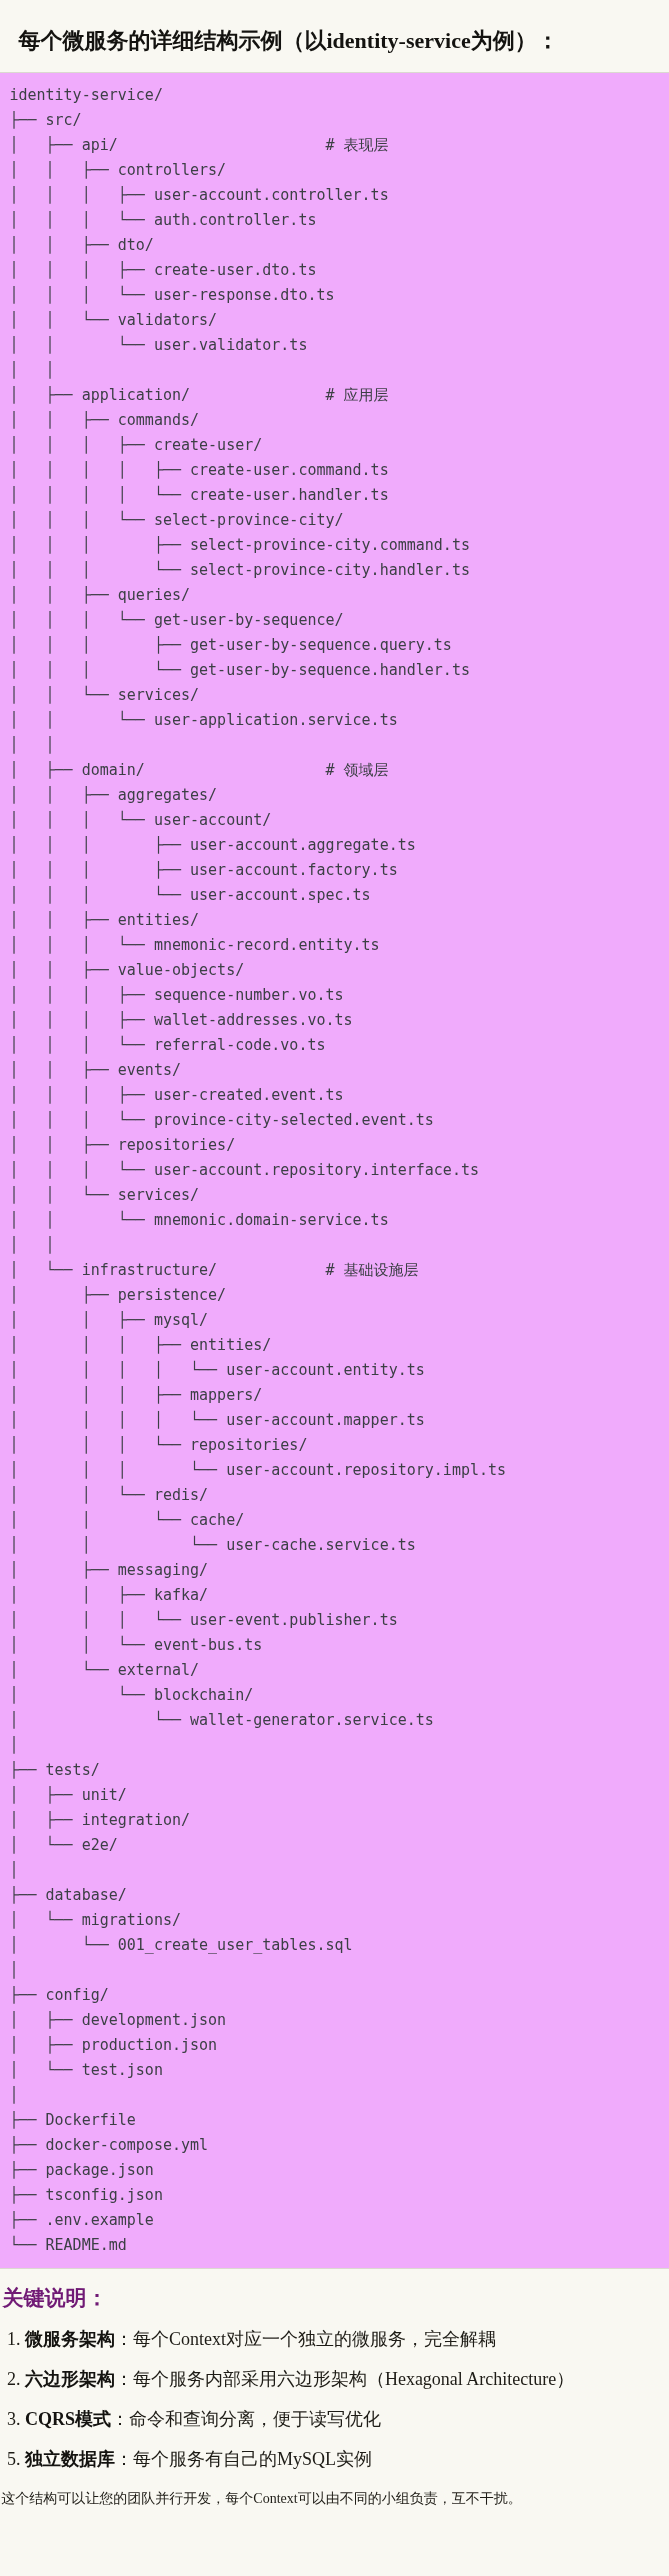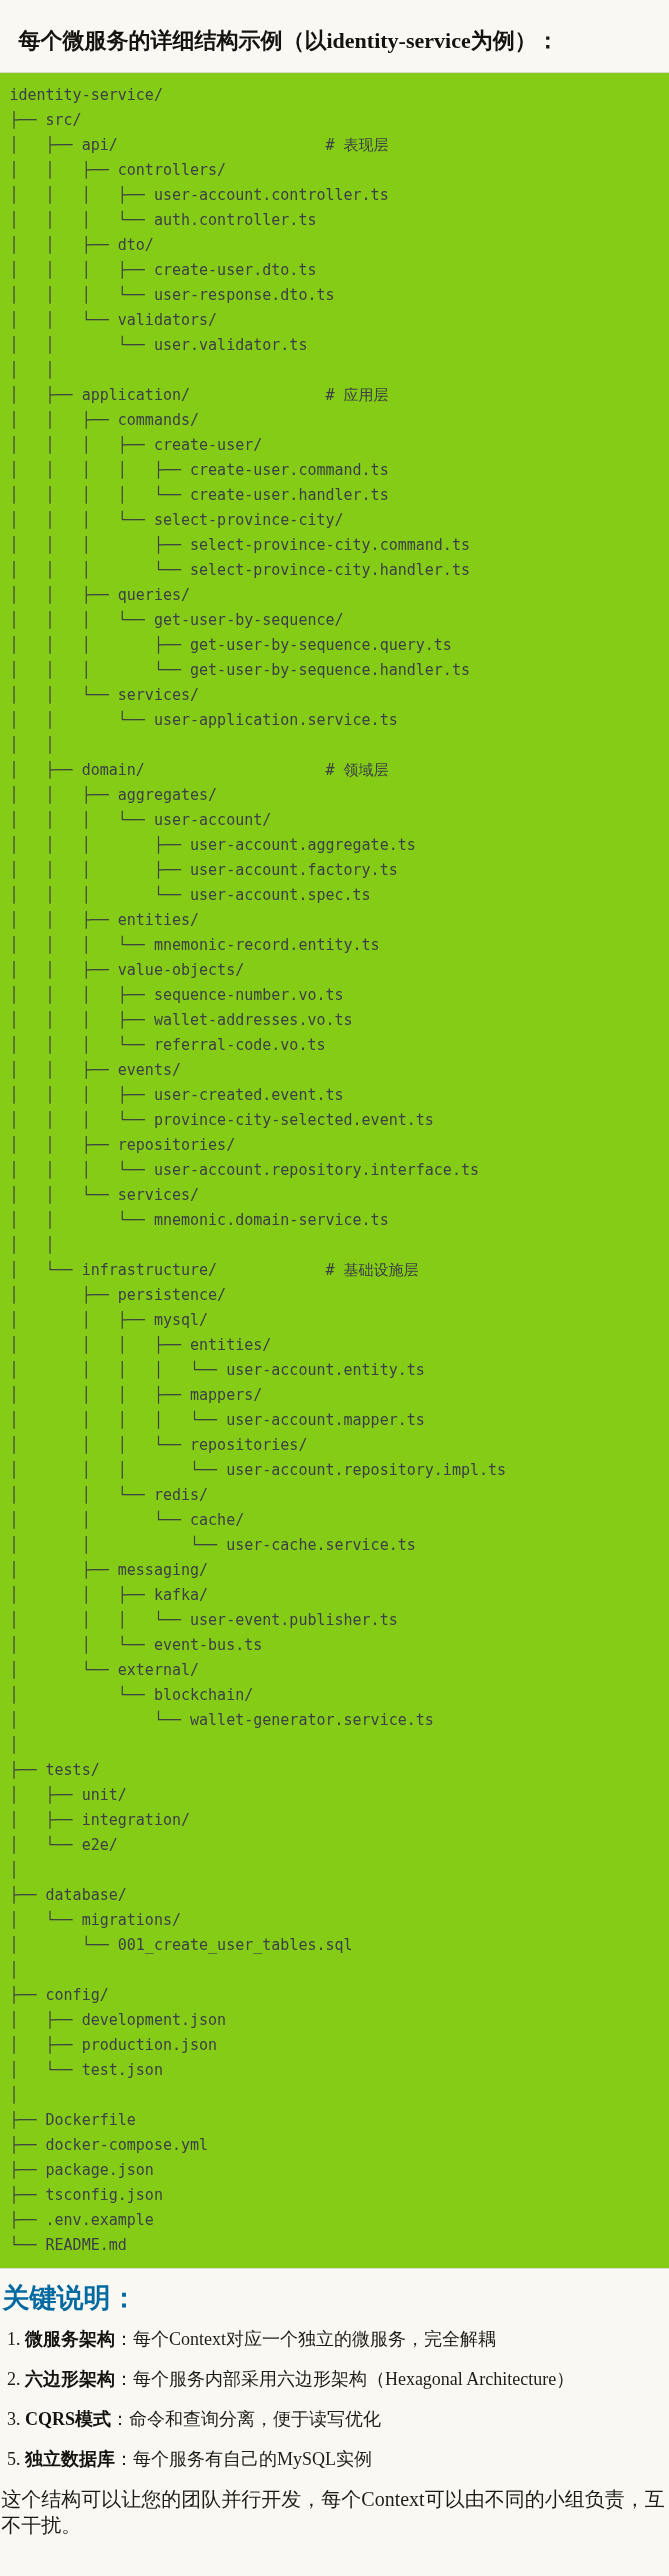--- a/index.html
+++ b/index.html
@@ -16,59 +16,59 @@
     line-height: 31px;
     font-weight: 700;
     margin: 16px;
     padding: 8.8px 3.8px 0 2.5px;
     color: #141310;
   }
   .code-block {
     margin-top: 7.5px;
     border-top: 0.6px solid #dbd9d0;
     border-bottom: 0.6px solid #dbd9d0;
-    background: #84cc16;
+    background: #f0abfc;
     padding: 10px 0 10px 9.4px;
     overflow: hidden;
   }
   .code-block pre {
     margin: 0;
     font-family: "DejaVu Sans Mono", "Liberation Mono", monospace;
     font-size: 15px;
     line-height: 25px;
     color: #3c3f45;
     white-space: pre;
   }
   .notes-heading {
-    font-size: 27px;
+    font-size: 21px;
     line-height: 27.5px;
     font-weight: 700;
     margin: 16.3px 0 0 2.5px;
-    color: #0369a1;
+    color: #701a75;
   }
   .notes-list {
     list-style: none;
     margin: 13.8px 0 0 0;
     padding: 0 0 0 7px;
   }
   .notes-list li {
     font-size: 18px;
     line-height: 26px;
     margin-bottom: 13.8px;
     color: #1e1c16;
   }
   .notes-list .num {
     margin-right: 4.4px;
   }
   .notes-list strong {
     font-weight: 700;
     color: #141310;
   }
   .closing-paragraph {
-    font-size: 20px;
+    font-size: 14px;
     line-height: 26px;
     margin: 0 0 0 1.3px;
     color: #1e1c16;
   }
 </style>
 </head>
 <body>
 
 <h1 class="page-title">每个微服务的详细结构示例（以identity-service为例）：</h1>
 

